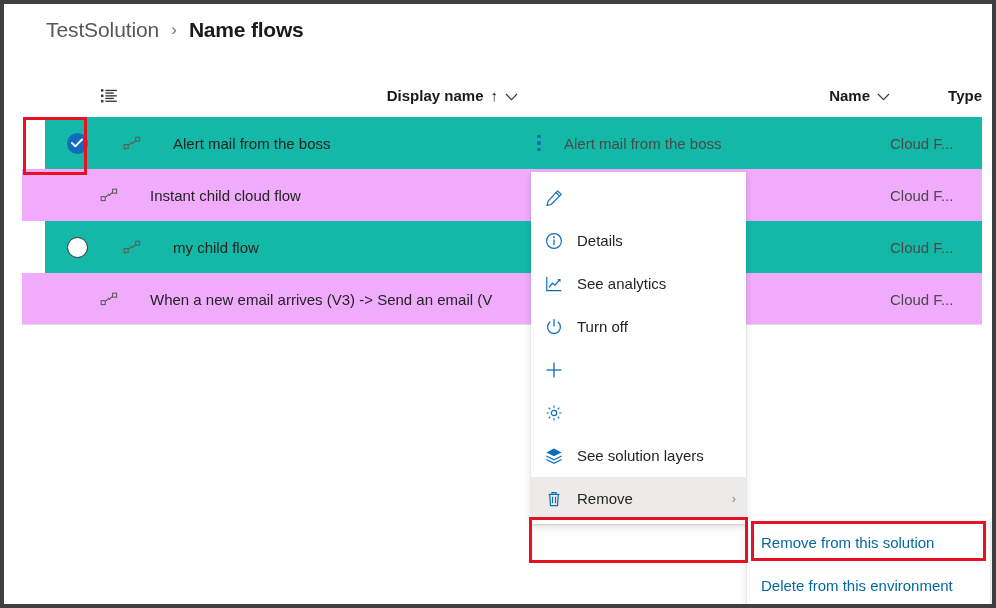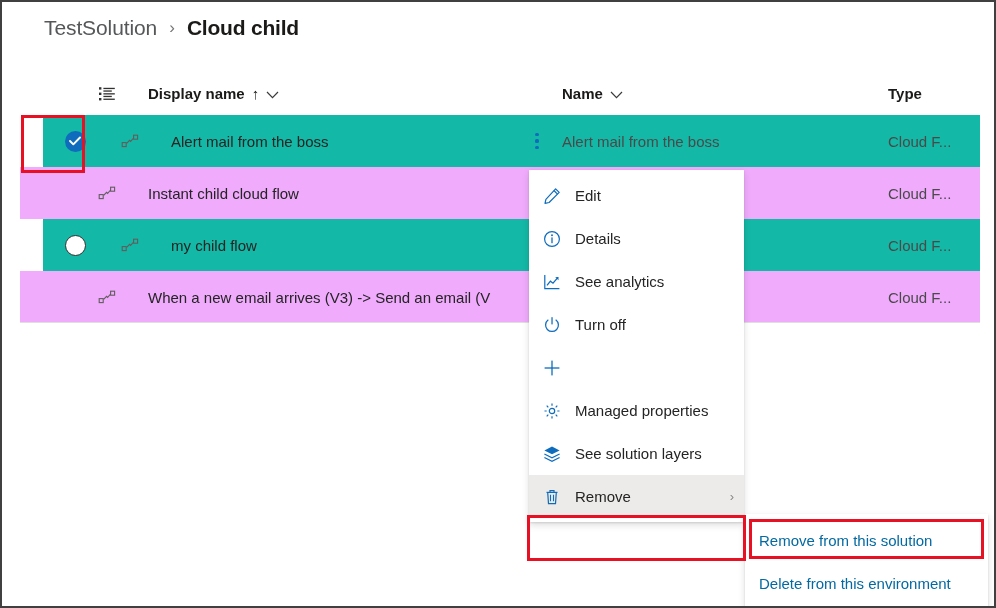--- a/index.html
+++ b/index.html
@@ -7,21 +7,21 @@
     margin: 0; padding: 0;
     width: 996px; height: 608px;
     background: #ffffff;
     font-family: "Liberation Sans", sans-serif;
     overflow: hidden;
   }
   #page {
     position: relative;
     width: 996px; height: 608px;
     background: #ffffff;
-    border: 2px solid #404040;
+    border: 4px solid #404040;
     overflow: hidden;
   }
 
   
   #breadcrumb {
     position: absolute;
     left: 42px; top: 10px;
     display: flex; align-items: center;
     gap: 10px;
     height: 32px;
@@ -48,20 +48,21 @@
   #grid {
     position: absolute;
     left: 18px; top: 70px;
     width: 960px;
   }
   #grid-header {
     display: flex;
     align-items: center;
     height: 43px;
     background: #ffffff;
+    text-align: right;
   }
   .col-check   { width: 64px; flex: 0 0 64px; display:flex; align-items:center; justify-content:center;}
   .col-icon    { width: 46px; flex: 0 0 46px; display:flex; align-items:center; justify-content:center;}
   .col-display { flex: 1 1 auto; min-width: 0; padding-left: 18px; }
   .col-kebab   { width: 42px; flex: 0 0 42px; display:flex; align-items:center; justify-content:center;}
   .col-name    { width: 330px; flex: 0 0 330px; min-width:0; padding-left: 4px;}
   .col-type    { width: 92px; flex: 0 0 92px; min-width:0;}
 
   .hdr-label {
     font-size: 15px;
@@ -187,21 +188,21 @@
   #red-box-sub    { left: 747px; top: 517px; width: 235px; height: 40px; }
 </style>
 </head>
 <body>
 
 <div id="page">
 
   <div id="breadcrumb">
     <span class="crumb-parent">TestSolution</span>
     <span class="crumb-sep">›</span>
-    <span class="crumb-current">Cloud child</span>
+    <span class="crumb-current">Name flows</span>
   </div>
 
   <div id="grid">
 
     <div id="grid-header">
       <div class="col-check"></div>
       <div class="col-icon">
         <span>
           <svg class="listview-icon" viewBox="0 0 20 20" aria-hidden="true">
             <rect x="2" y="3.2" width="2.4" height="2.4" fill="#323130"></rect>
@@ -352,21 +353,20 @@
 
   <div id="context-menu">
 
     <div class="menu-item">
       <span class="mi-icon">
         <svg width="18" height="18" viewBox="0 0 18 18">
             <path d="M12.6 1.8 L16.2 5.4 L6.1 15.5 L2 16.4 L2.9 12.3 Z" fill="none" stroke="#0f6cbd" stroke-width="1.2" stroke-linejoin="round"></path>
             <path d="M10.9 3.5 L14.5 7.1" stroke="#0f6cbd" stroke-width="1.2"></path>
           </svg>
       </span>
-      <span class="mi-label">Edit</span>
     </div>
 
     <div class="menu-item">
       <span class="mi-icon">
         <svg width="18" height="18" viewBox="0 0 18 18">
             <circle cx="9" cy="9" r="7.4" fill="none" stroke="#0f6cbd" stroke-width="1.2"></circle>
             <circle cx="9" cy="5.3" r="0.95" fill="#0f6cbd"></circle>
             <rect x="8.35" y="7.4" width="1.3" height="5.8" fill="#0f6cbd"></rect>
           </svg>
       </span>
@@ -405,21 +405,20 @@
 
     <div class="menu-item">
       <span class="mi-icon">
         <svg width="18" height="18" viewBox="0 0 18 18">
           <g fill="none" stroke="#0f6cbd" stroke-width="1.2">
             <circle cx="9" cy="9" r="2.7"></circle>
             <path d="M9 1.5 v2.2 M9 14.3 v2.2 M1.5 9 h2.2 M14.3 9 h2.2 M3.7 3.7 l1.6 1.6 M12.7 12.7 l1.6 1.6 M14.3 3.7 l-1.6 1.6 M5.3 12.7 l-1.6 1.6"></path>
           </g>
         </svg>
       </span>
-      <span class="mi-label">Managed properties</span>
     </div>
 
 
     <div class="menu-item">
       <span class="mi-icon">
         <svg width="18" height="18" viewBox="0 0 18 18">
           <path d="M9 1.6 L16.6 5.4 L9 9.2 L1.4 5.4 Z" fill="#0f6cbd"></path>
           <path d="M1.4 9 L9 12.8 L16.6 9" fill="none" stroke="#0f6cbd" stroke-width="1.3"></path>
           <path d="M1.4 12.5 L9 16.3 L16.6 12.5" fill="none" stroke="#0f6cbd" stroke-width="1.3"></path>
         </svg>

